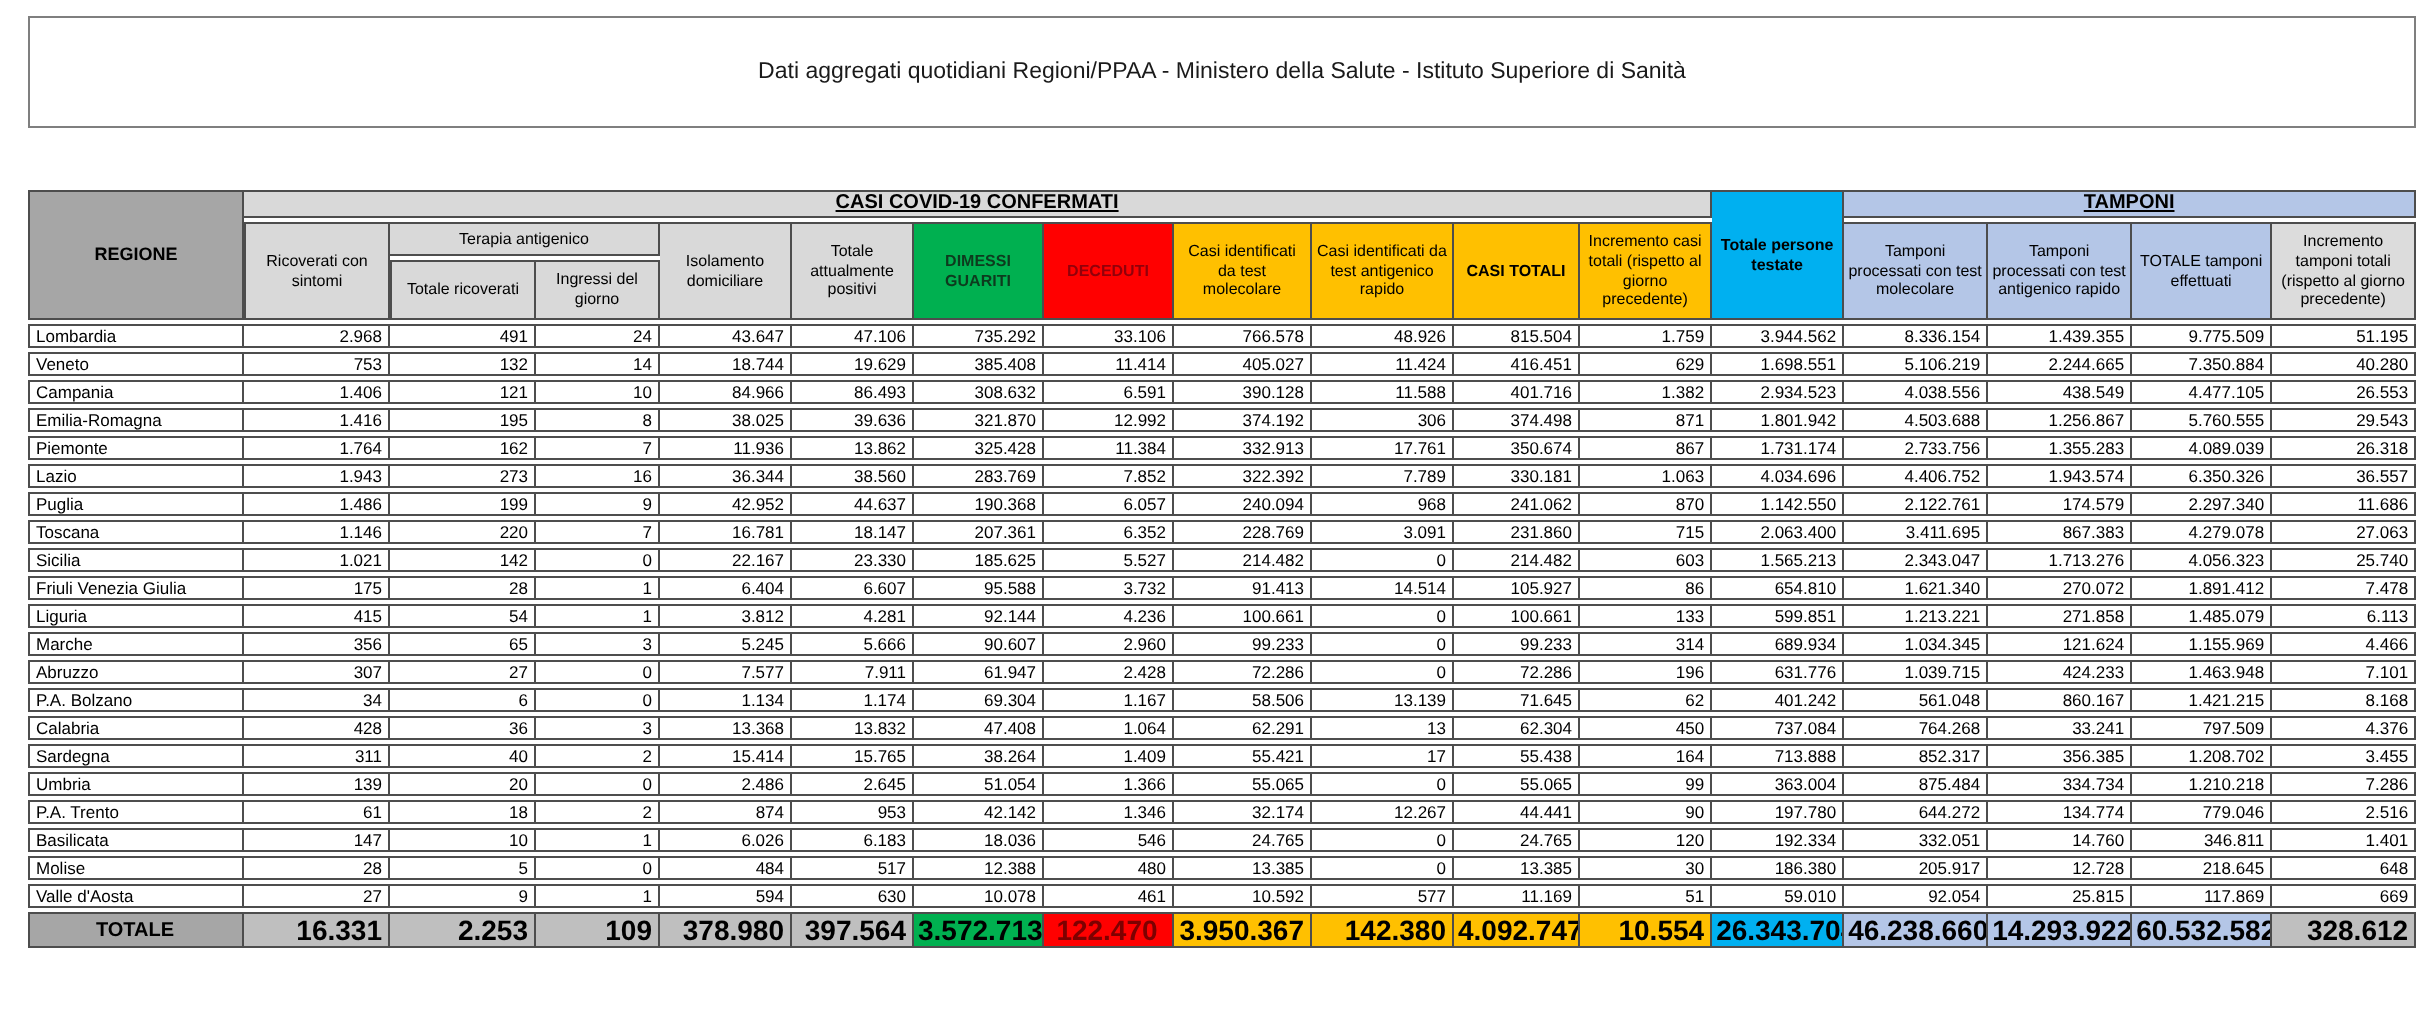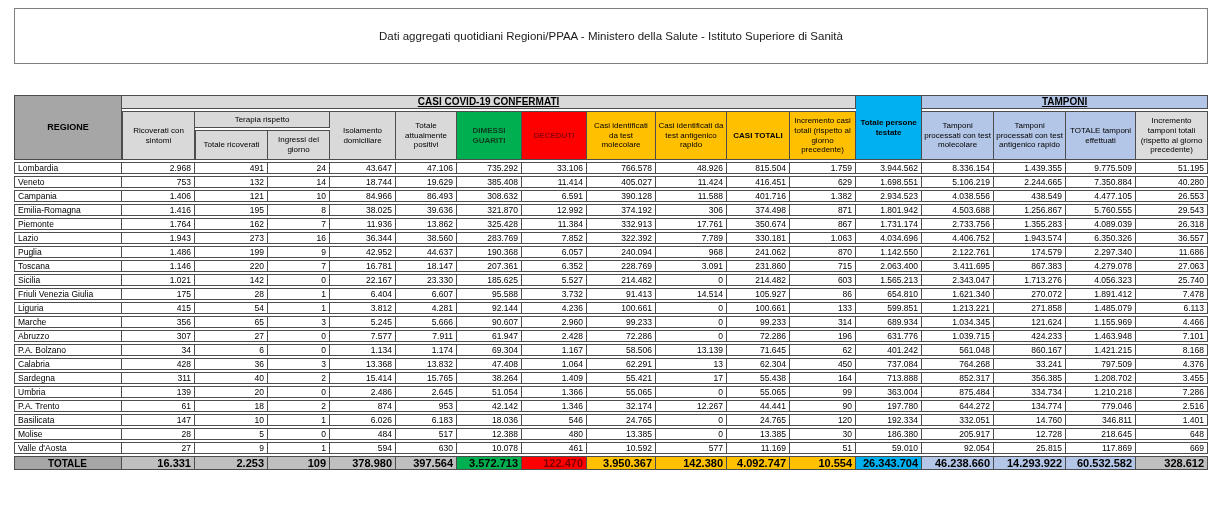--- a/index.html
+++ b/index.html
@@ -26,25 +26,25 @@
   .h-yellow-b{background:#ffc000;font-weight:bold;}
   .h-cyan{background:#00b0f0;font-weight:bold;}
   .h-blue{background:#b4c6e7;}
   .h-grayer{background:#dcdcdc;}
   .row-b{height:17px;}
   .row-c{height:30px;}
 
   tbody td{height:11px;font-size:8.5px;background:#fff;}
   td.region{text-align:left;padding-left:3px;}
   td.num{text-align:right;padding-right:3px;}
-  tfoot td{height:14px;font-size:11px;font-weight:bold;text-align:right;padding-right:3px;}
+  tfoot td{height:14px;font-size:14px;font-weight:bold;text-align:right;padding-right:3px;}
   .t-label{background:#a6a6a6;text-align:center !important;font-size:10px;}
   .t-gray{background:#bfbfbf;}
   .t-green{background:#00b050;}
-  .t-red{background:#ff0000;color:#7d0000;}
+  .t-red{background:#ff0000;color:#7d0000;text-align:center;}
   .t-yellow{background:#ffc000;}
   .t-cyan{background:#00b0f0;}
   .t-blue{background:#b4c6e7;margin-left:24px;}
 
   
   .notes{position:absolute;left:16px;top:458px;}
   .notes-label{font-size:9px;color:#1a1a1a;margin-bottom:9px;}
   .notes-text{font-size:6.8px;color:#2b2b2b;}
 </style>
 </head>
@@ -78,21 +78,21 @@
     </colgroup>
     <thead>
       <tr>
         <th rowspan="3" class="regione-h">REGIONE</th>
         <th colspan="11" class="band">CASI COVID-19 CONFERMATI</th>
         <th rowspan="3" class="h-cyan">Totale persone testate</th>
         <th colspan="4" class="band band-blue">TAMPONI</th>
       </tr>
       <tr class="row-b">
         <th rowspan="2">Ricoverati con sintomi</th>
-        <th colspan="2">Terapia rispetto</th>
+        <th colspan="2">Terapia antigenico</th>
         <th rowspan="2">Isolamento domiciliare</th>
         <th rowspan="2">Totale attualmente positivi</th>
         <th rowspan="2" class="h-green">DIMESSI GUARITI</th>
         <th rowspan="2" class="h-red">DECEDUTI</th>
         <th rowspan="2" class="h-yellow">Casi identificati da test molecolare</th>
         <th rowspan="2" class="h-yellow">Casi identificati da test antigenico rapido</th>
         <th rowspan="2" class="h-yellow-b">CASI TOTALI</th>
         <th rowspan="2" class="h-yellow">Incremento casi totali (rispetto al giorno precedente)</th>
         <th rowspan="2" class="h-blue">Tamponi processati con test molecolare</th>
         <th rowspan="2" class="h-blue">Tamponi processati con test antigenico rapido</th>

